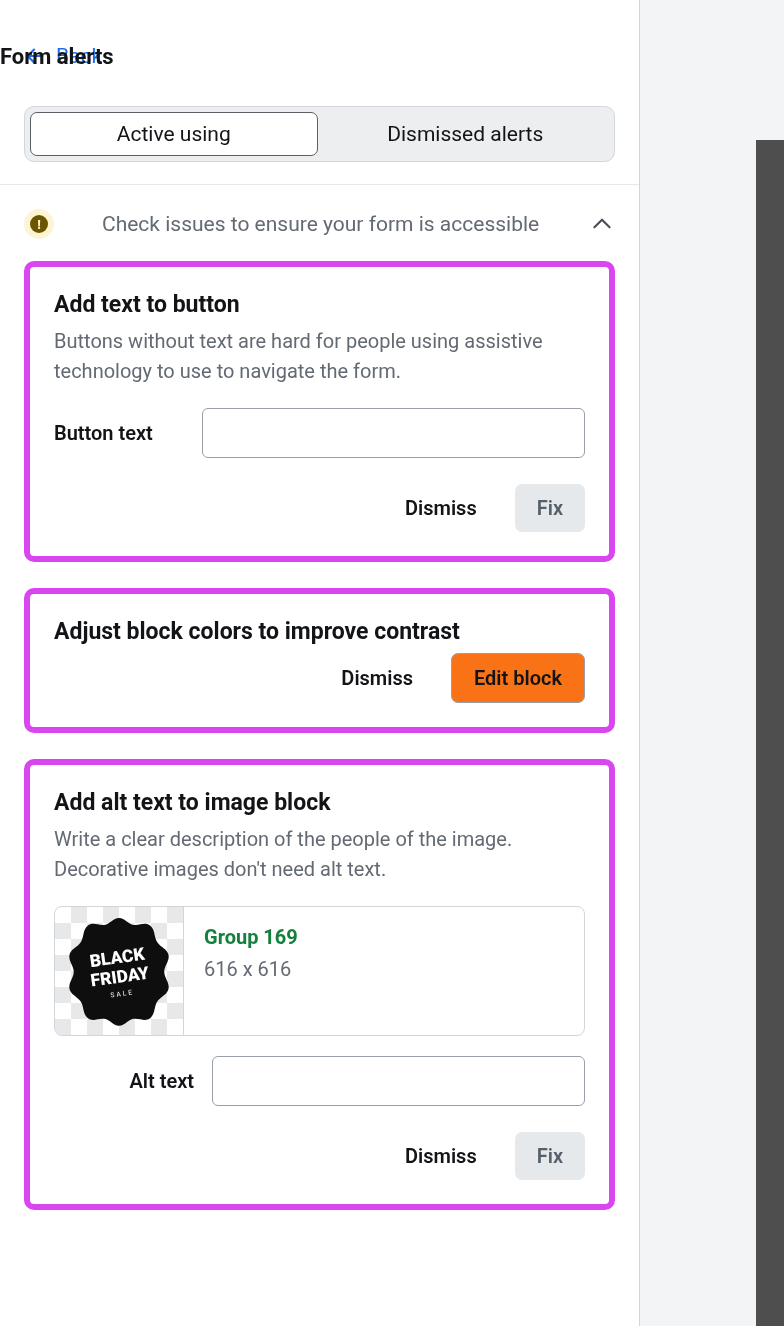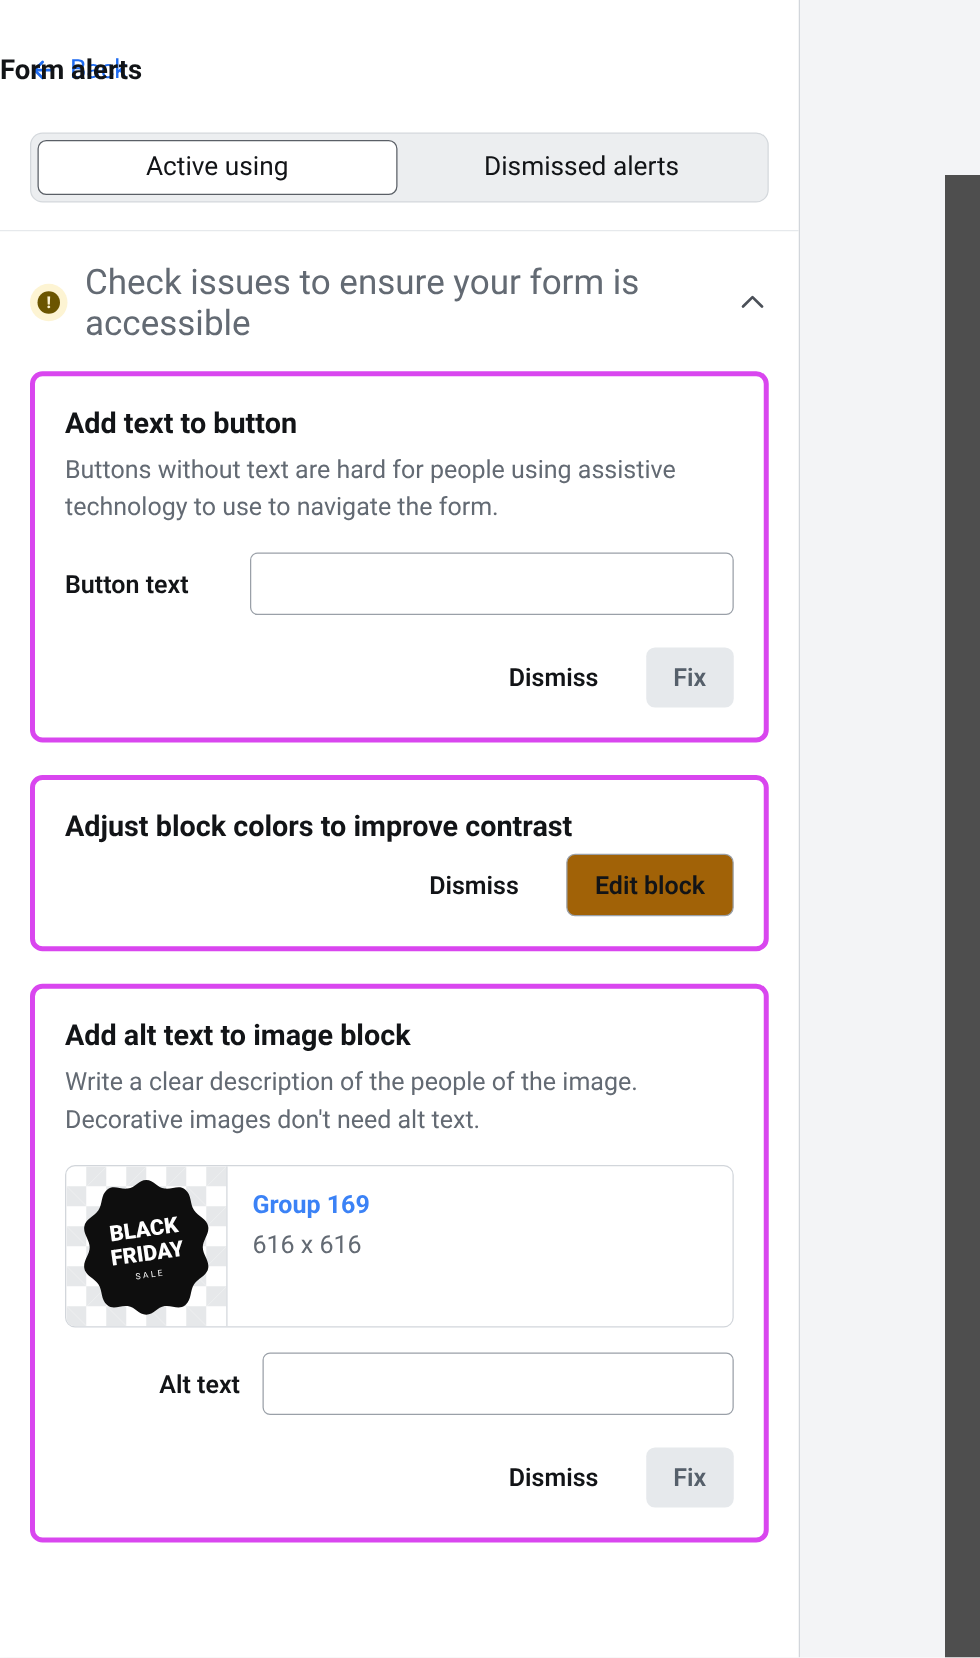--- a/index.html
+++ b/index.html
@@ -100,29 +100,30 @@
       background: #6b5500;
       color: #fdf4d3;
       display: flex;
       align-items: center;
       justify-content: center;
       font-size: 13px;
       font-weight: 800;
     }
     .notice-text {
       flex: 1;
-      font-size: 28px;
+      font-size: 21px;
       color: #636a73;
+      margin-left: 34px;
     }
     .chevron { width: 26px; height: 26px; color: #4b5058; }
 
     
     .cards { padding: 0 24px 24px 24px; display: flex; flex-direction: column; gap: 26px; }
     .card {
-      border: 4px solid #d946ef;
+      border: 6px solid #d946ef;
       border-radius: 10px;
       padding: 24px;
       background: #fff;
     }
     .card-title {
       font-size: 23px;
       font-weight: 700;
       color: #121417;
       margin-bottom: 8px;
     }
@@ -166,21 +167,21 @@
       color: #121417;
       background: transparent;
       border: none;
       padding: 12px 18px;
       cursor: pointer;
     }
     .btn-outline {
       font-size: 20px;
       font-weight: 600;
       color: #121417;
-      background: #a16207;
+      background: #f97316;
       border: 1px solid #9aa0a8;
       border-radius: 7px;
       padding: 12px 22px;
       cursor: pointer;
     }
     .btn-grey {
       font-size: 20px;
       font-weight: 600;
       color: #56606b;
       background: #e6e9ec;
@@ -207,21 +208,21 @@
         linear-gradient(-45deg,transparent 75%,#e6e8ea 75%);
       background-size: 32px 32px;
       background-position: 0 0, 0 16px, 16px -16px, -16px 0;
     }
     .badge-svg { position: absolute; inset: 6px; }
     .image-meta {
       flex: 1;
       border-left: 1px solid #d2d6db;
       padding: 18px 20px;
     }
-    .image-name { font-size: 20px; font-weight: 700; color: #3b82f6; margin-bottom: 8px; }
+    .image-name { font-size: 20px; font-weight: 700; color: #15803d; margin-bottom: 8px; }
     .image-dims { font-size: 20px; color: #636a73; }
   </style>
 </head>
 <body>
 
 <div class="outer">
   <div class="panel">
 
     <div class="header">
       <div class="back-button">

